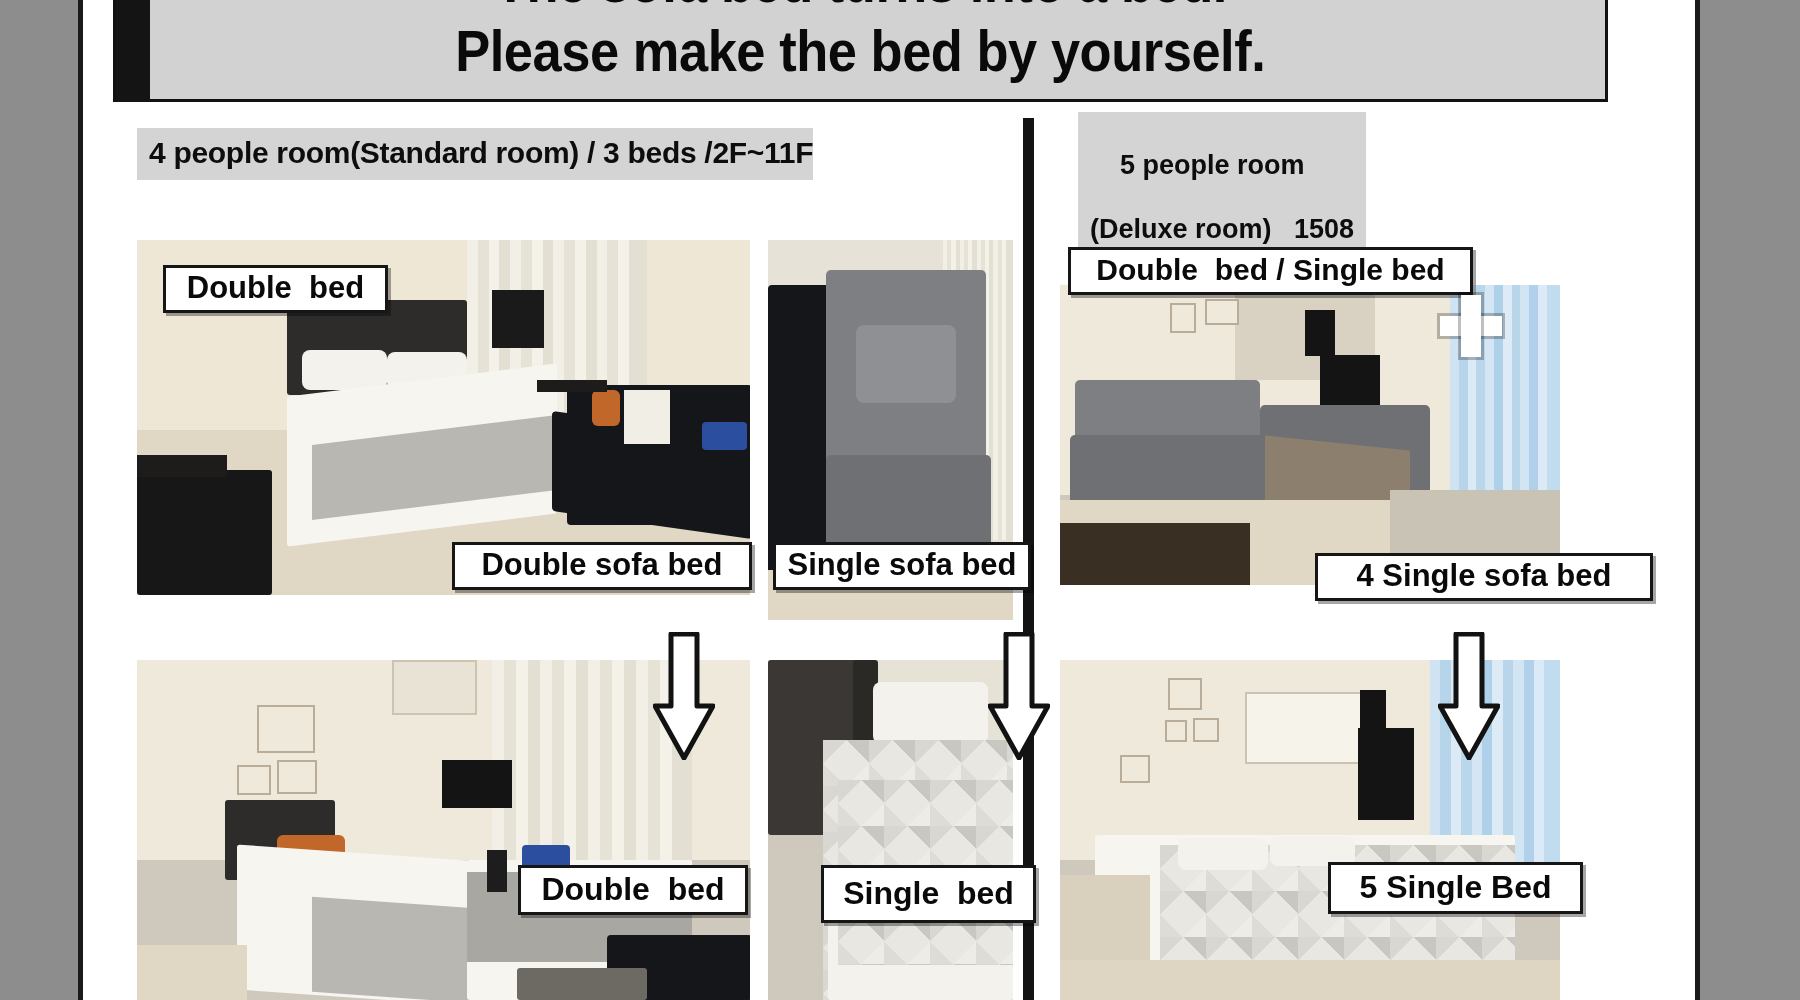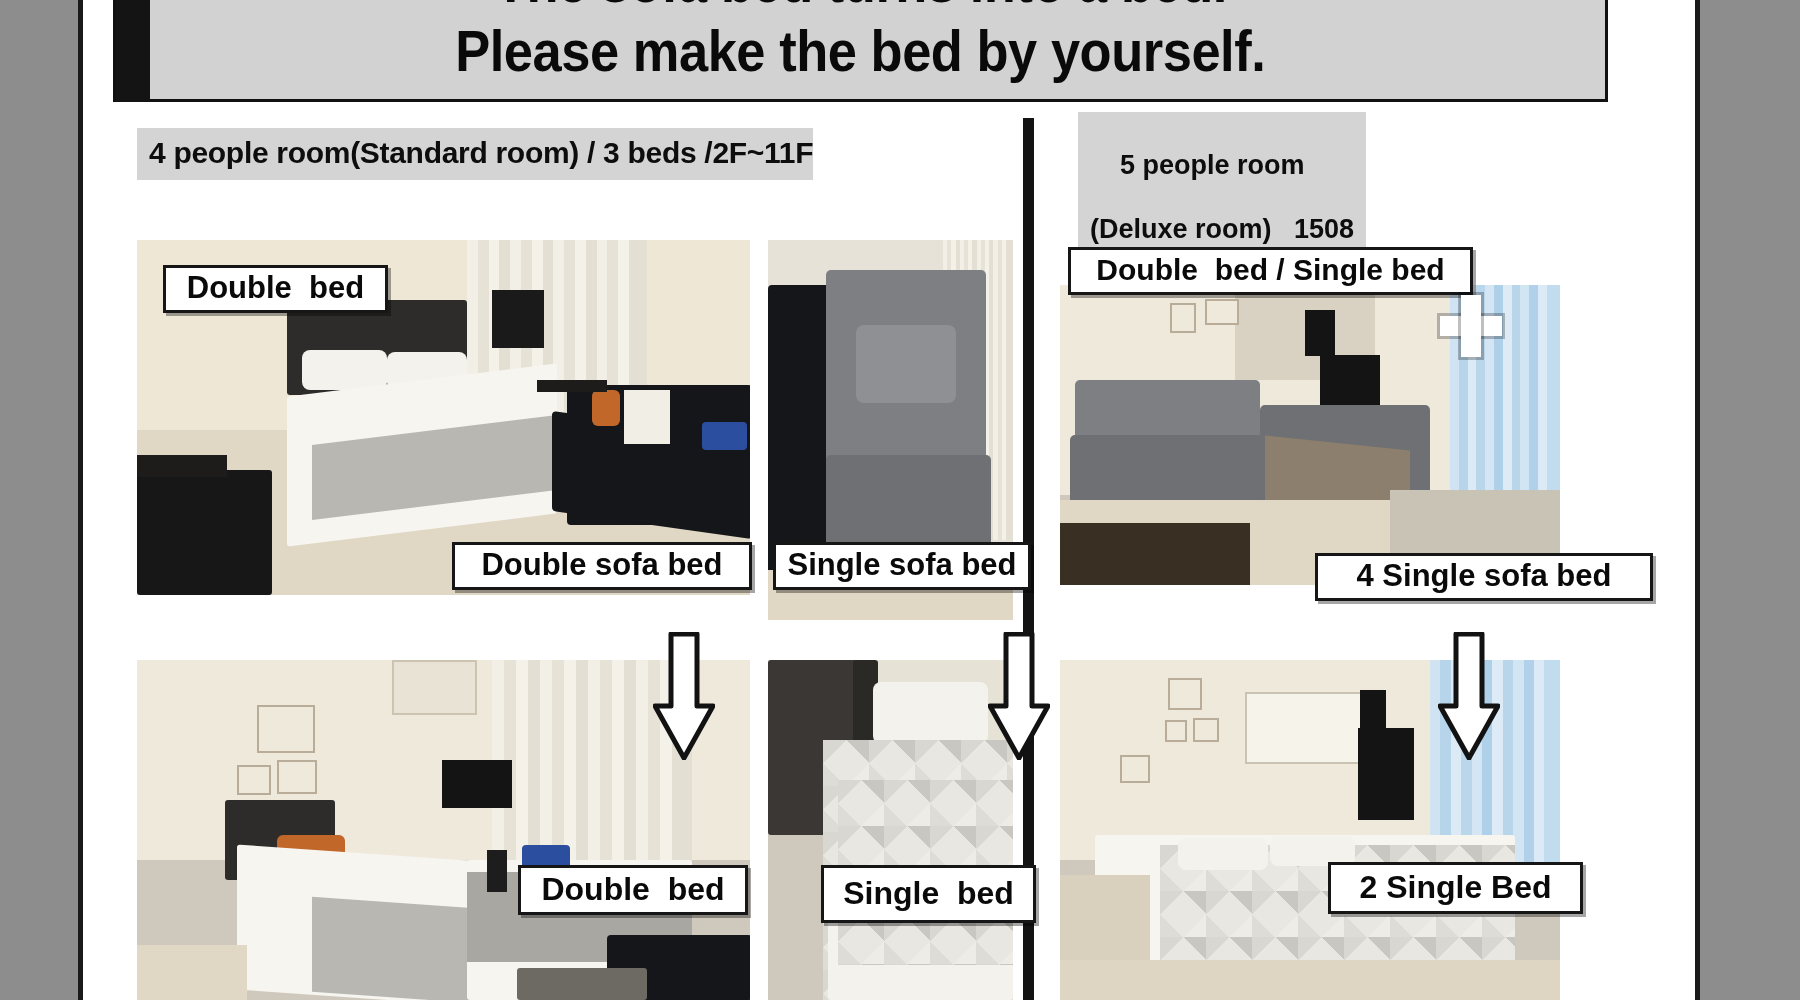--- a/index.html
+++ b/index.html
@@ -302,21 +302,21 @@
       <div class="tvblack" style="left:298px;top:68px;width:56px;height:92px;"></div>
       <div class="mattress" style="left:35px;top:175px;width:420px;height:165px;"></div>
       <div class="geo-blanket" style="left:100px;top:185px;width:355px;height:155px;"></div>
       <div class="pillow" style="left:118px;top:178px;width:90px;height:32px;"></div>
       <div class="pillow" style="left:210px;top:176px;width:85px;height:30px;"></div>
       <div class="floor" style="left:0;top:215px;width:90px;height:125px;background:#d9d0bd;"></div>
       <div style="position:absolute;left:0;top:300px;width:500px;height:40px;background:#ded5c3;"></div>
     </div>
   </div>
   <div class="callout" style="left:1245px; top:862px; width:255px; height:52px; font-size:32px;">
-    <span>2 Single Bed</span>
+    <span>5 Single Bed</span>
   </div>
 
   <div class="down-arrow" style="left:570px; top:632px;">
     <svg viewBox="0 0 62 128" width="62" height="128">
       <polygon points="18,2 44,2 44,74 60,74 31,126 2,74 18,74" fill="#ffffff" stroke="#121212" stroke-width="5" stroke-linejoin="round"></polygon>
     </svg>
   </div>
 
   <div class="down-arrow" style="left:905px; top:632px;">
     <svg viewBox="0 0 62 128" width="62" height="128">

